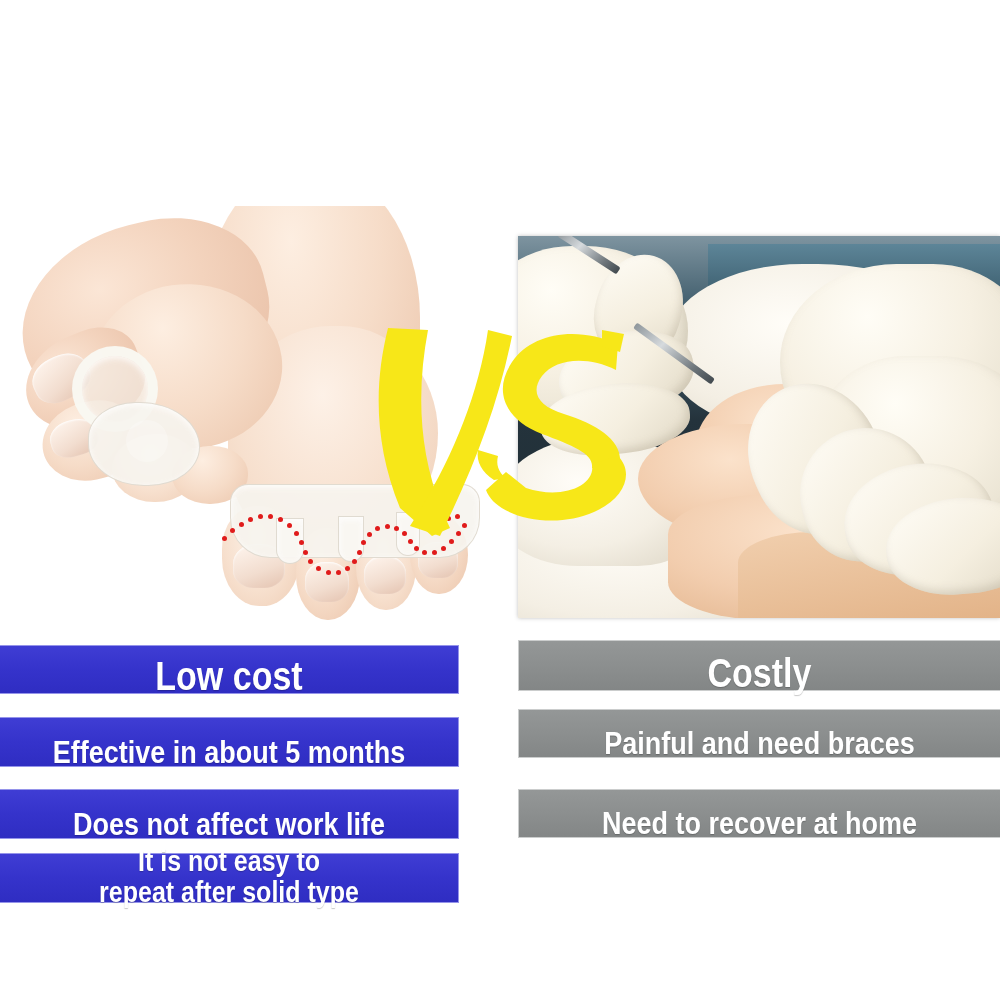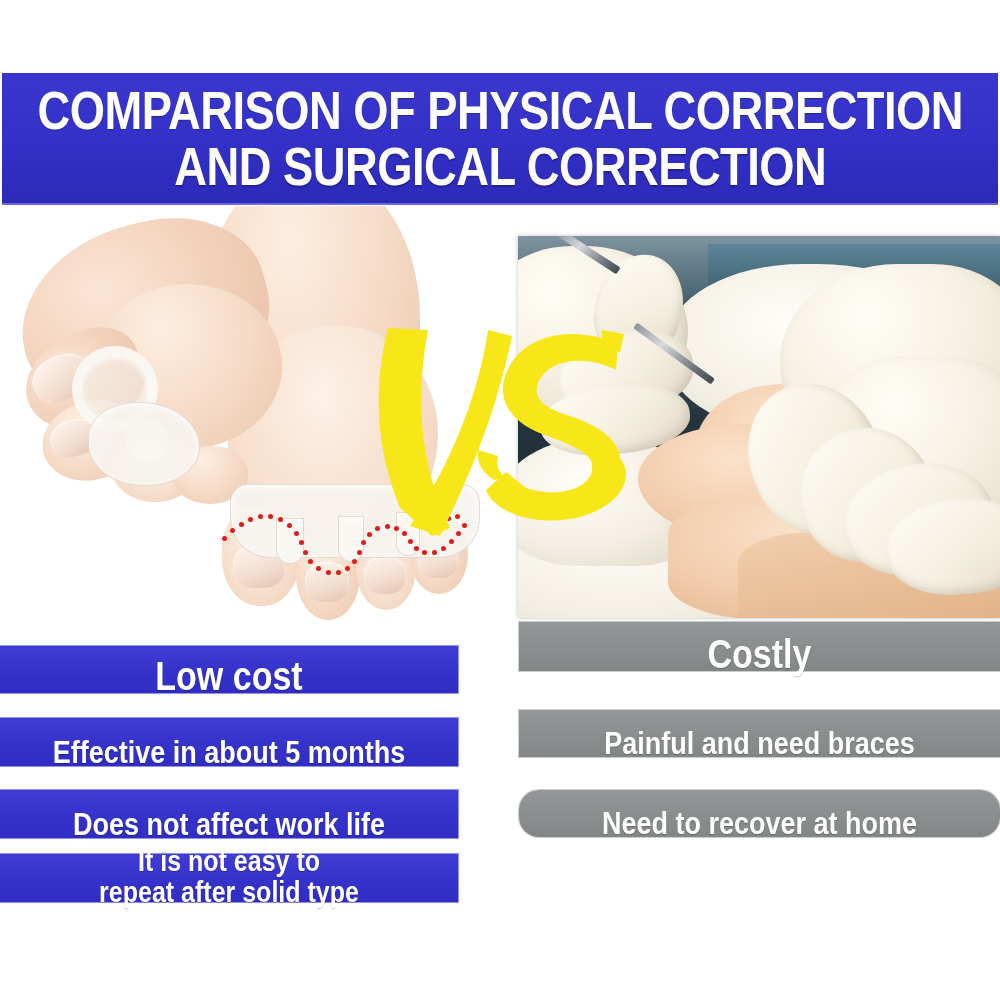--- a/index.html
+++ b/index.html
@@ -169,24 +169,20 @@
   }
   .t-head { font-size: 34px; }
   .t-body { font-size: 27px; }
   .t-two  { font-size: 25px; line-height: 1.04; }
 </style>
 </head>
 <body>
 
 <div class="page">
 
-  <div class="banner">
-    <div class="banner-title">COMPARISON OF PHYSICAL CORRECTION
-AND SURGICAL CORRECTION</div>
-  </div>
 
   <div class="photo-left">
 
     <div class="foot skin-b" style="left:205px; top:-40px; width:215px; height:300px; border-radius:48% 52% 45% 55%;"></div>
     <div class="foot skin-c" style="left:228px; top:120px; width:210px; height:230px; border-radius:50% 48% 55% 45%;"></div>
 
     <div class="foot skin-a" style="left:20px; top:18px; width:250px; height:185px; border-radius:55% 45% 50% 50%; transform:rotate(-14deg);"></div>
     <div class="foot skin-b" style="left:92px; top:78px; width:190px; height:165px; border-radius:48% 52% 48% 52%; transform:rotate(-8deg);"></div>
 
     <div class="foot skin-a" style="left:24px; top:128px; width:120px; height:92px; border-radius:58% 42% 45% 55%; transform:rotate(-22deg);"></div>
@@ -314,23 +310,23 @@
     <div class="bar-text t-body">Effective in about 5 months</div>
   </div>
   <div class="bar bar-blue" style="left:0px; top:854px; width:458px; height:48px;">
     <div class="bar-text t-two">It is not easy to
 repeat after solid type</div>
   </div>
   <div class="bar bar-blue" style="left:0px; top:790px; width:458px; height:48px;">
     <div class="bar-text t-body">Does not affect work life</div>
   </div>
 
-  <div class="bar bar-gray" style="left:519px; top:622px; width:481px; height:49px;">
+  <div class="bar bar-gray" style="left:519px; top:641px; width:481px; height:49px;">
     <div class="bar-text t-head">Costly</div>
   </div>
   <div class="bar bar-gray" style="left:519px; top:710px; width:481px; height:47px;">
     <div class="bar-text t-body">Painful and need braces</div>
   </div>
-  <div class="bar bar-gray" style="left:519px; top:790px; width:481px; height:47px;border-radius:20px;">
+  <div class="bar bar-gray" style="left:519px; top:790px; width:481px; height:47px;">
     <div class="bar-text t-body">Need to recover at home</div>
   </div>
 
 </div>
 
 </body></html>

